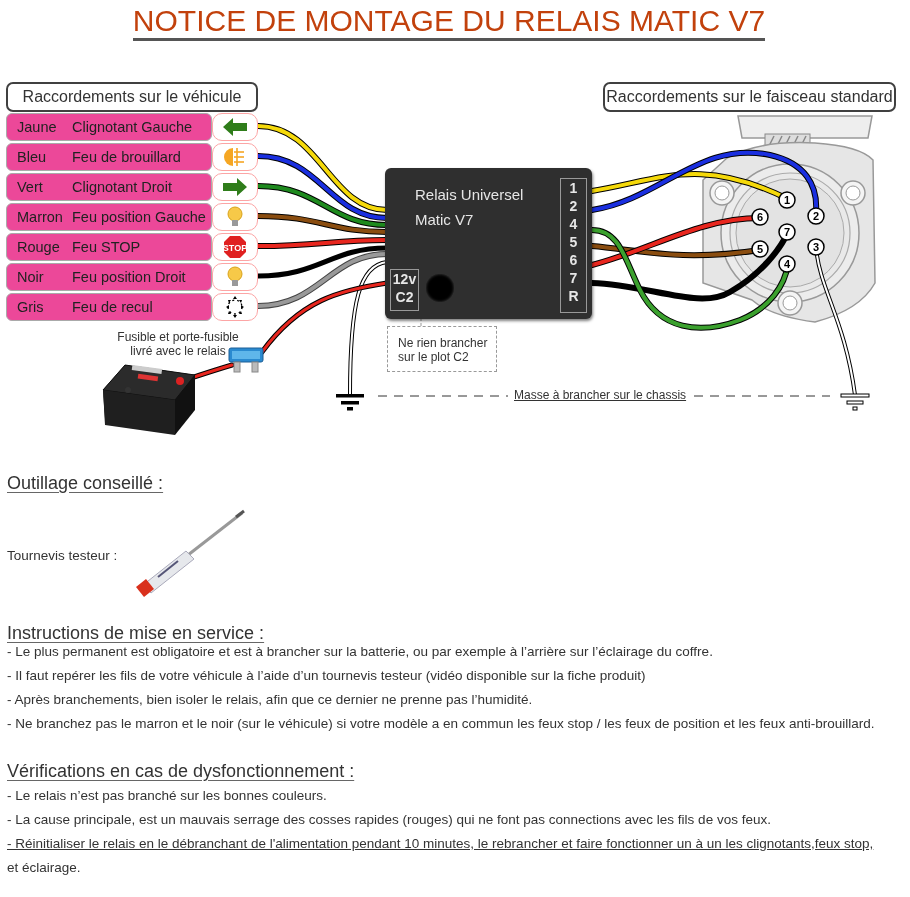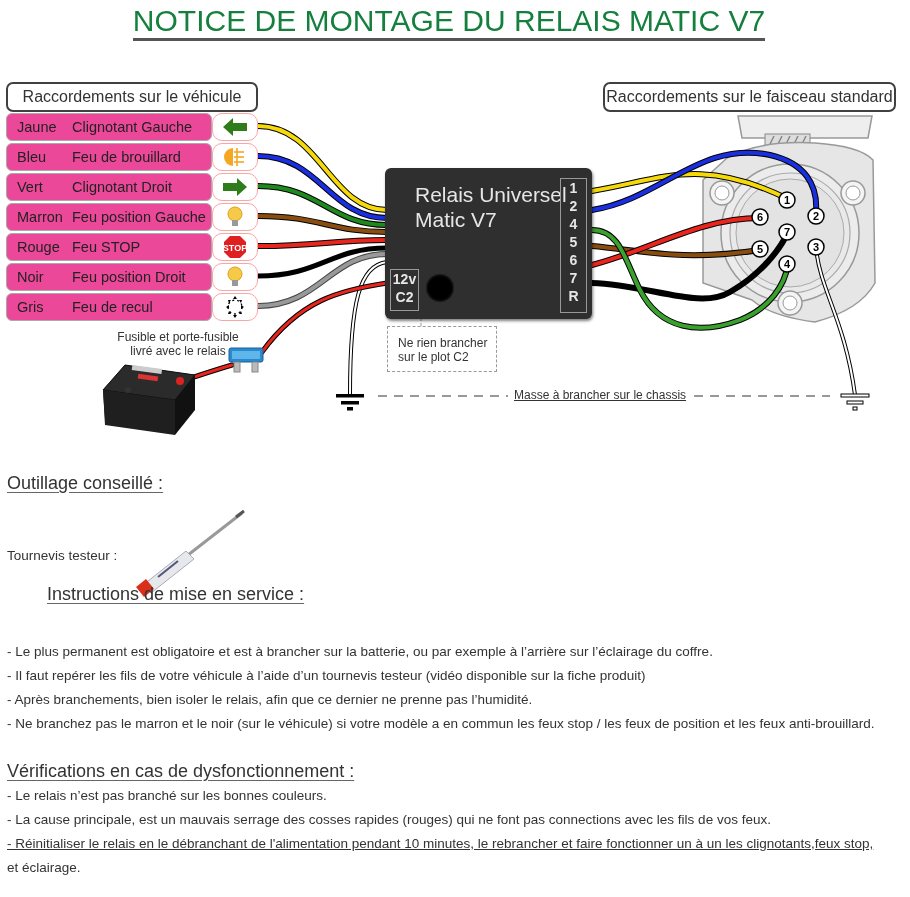--- a/index.html
+++ b/index.html
@@ -1,27 +1,27 @@
 <!DOCTYPE html>
 <html><head>
 <meta charset="utf-8">
 <style>
   html,body{margin:0;padding:0;background:#fff;}
   body{width:910px;height:897px;position:relative;overflow:hidden;font-family:"Liberation Sans",sans-serif;color:#333;}
-  .title{position:absolute;left:0;width:898px;top:4px;text-align:center;font-size:30px;color:#15803d;letter-spacing:0px;}
+  .title{position:absolute;left:0;width:898px;top:4px;text-align:center;font-size:30px;color:#c2410c;letter-spacing:0px;}
   .title span{display:inline-block;border-bottom:3px solid #555;padding-bottom:0;line-height:34px;}
   .hdr-box{position:absolute;border:2px solid #404040;border-radius:7px;background:#fff;font-size:16px;color:#333;text-align:center;line-height:26px;height:26px;}
   .row{position:absolute;left:6px;height:26px;width:204px;border:1px solid #aaa;border-radius:6px;background:#ec4899;font-size:14.5px;line-height:26px;color:#222;}
   .row .col{position:absolute;left:10px;}
   .row .fn{position:absolute;left:65px;}
   .iconbox{position:absolute;left:212px;width:44px;height:26px;border:1px solid #fca5a5;border-radius:10px;background:#fff;}
   .iconbox svg{position:absolute;left:0;top:0;}
   svg.wires{position:absolute;left:0;top:0;}
   .relay{position:absolute;left:385px;top:168px;width:207px;height:151px;background:#2f2f2f;border-radius:6px;box-shadow:1px 2px 3px rgba(0,0,0,.5);}
-  .relay .name{position:absolute;left:30px;top:14px;color:#e6e6e6;font-size:21px;line-height:25px;}
+  .relay .name{position:absolute;left:30px;top:14px;color:#e6e6e6;font-size:15px;line-height:25px;}
   .pins{position:absolute;right:5px;top:10px;width:25px;height:133px;border:1.5px solid #999;}
   .pins div{color:#e6e6e6;font-size:14px;text-align:center;line-height:18px;font-weight:bold;}
   .pwr{position:absolute;left:5px;top:101px;width:27px;height:40px;border:1.5px solid #999;}
   .pwr div{color:#e6e6e6;font-size:14px;text-align:center;line-height:18px;font-weight:bold;}
   .knob{position:absolute;left:41px;top:106px;width:28px;height:28px;border-radius:50%;background:#000;box-shadow:inset 0 0 3px #444;}
   .note{position:absolute;left:387px;top:326px;width:110px;height:46px;border:1px dashed #999;font-size:12px;color:#333;line-height:14px;padding:9px 0 0 10px;box-sizing:border-box;}
   .fuse-label{position:absolute;left:108px;top:330px;width:140px;text-align:center;font-size:12px;line-height:14px;color:#333;}
   .masse{position:absolute;left:510px;top:388px;font-size:12px;color:#333;background:#fff;padding:0 4px;text-decoration:underline;}
   .sec-title{position:absolute;left:7px;font-size:18px;color:#333;text-decoration:underline;text-decoration-color:#666;text-underline-offset:3px;}
   .sub{position:absolute;left:7px;font-size:13.5px;color:#333;}
@@ -284,21 +284,21 @@
 <div class="sec-title" style="top:473px;">Outillage conseillé :</div>
 <div class="sub" style="top:548px;">Tournevis testeur :</div>
 <svg style="position:absolute;left:128px;top:505px;" width="120" height="95">
   <line x1="60" y1="50" x2="114" y2="8" stroke="#999" stroke-width="3"></line>
   <line x1="108" y1="12" x2="116" y2="6" stroke="#555" stroke-width="3"></line>
   <path d="M15,80 L58,46 L66,54 L23,88 Z" fill="#e6e8ec" stroke="#aab" stroke-width="1"></path>
   <path d="M8,82 L18,74 L26,84 L16,92 Z" fill="#d9301c"></path>
   <line x1="30" y1="72" x2="50" y2="56" stroke="#557" stroke-width="2"></line>
 </svg>
 
-<div class="sec-title" style="top:584px;margin-left:40px;">Instructions de mise en service :</div>
+<div class="sec-title" style="top:623px;">Instructions de mise en service :</div>
 <div class="line" style="top:644px;">- Le plus permanent est obligatoire et est à brancher sur la batterie, ou par exemple à l’arrière sur l’éclairage du coffre.</div>
 <div class="line" style="top:668px;">- Il faut repérer les fils de votre véhicule à l’aide d’un tournevis testeur (vidéo disponible sur la fiche produit)</div>
 <div class="line" style="top:692px;">- Après branchements, bien isoler le relais, afin que ce dernier ne prenne pas l’humidité.</div>
 <div class="line" style="top:716px;">- Ne branchez pas le marron et le noir (sur le véhicule) si votre modèle a en commun les feux stop / les feux de position et les feux anti-brouillard.</div>
 
 <div class="sec-title" style="top:761px;">Vérifications en cas de dysfonctionnement :</div>
 <div class="line" style="top:788px;">- Le relais n’est pas branché sur les bonnes couleurs.</div>
 <div class="line" style="top:812px;">- La cause principale, est un mauvais serrage des cosses rapides (rouges) qui ne font pas connections avec les fils de vos feux.</div>
 <div class="line" style="top:836px;text-decoration:underline;">- Réinitialiser le relais en le débranchant de l'alimentation pendant 10 minutes, le rebrancher et faire fonctionner un à un les clignotants,feux stop,</div>
 <div class="line" style="top:860px;">et éclairage.</div>

